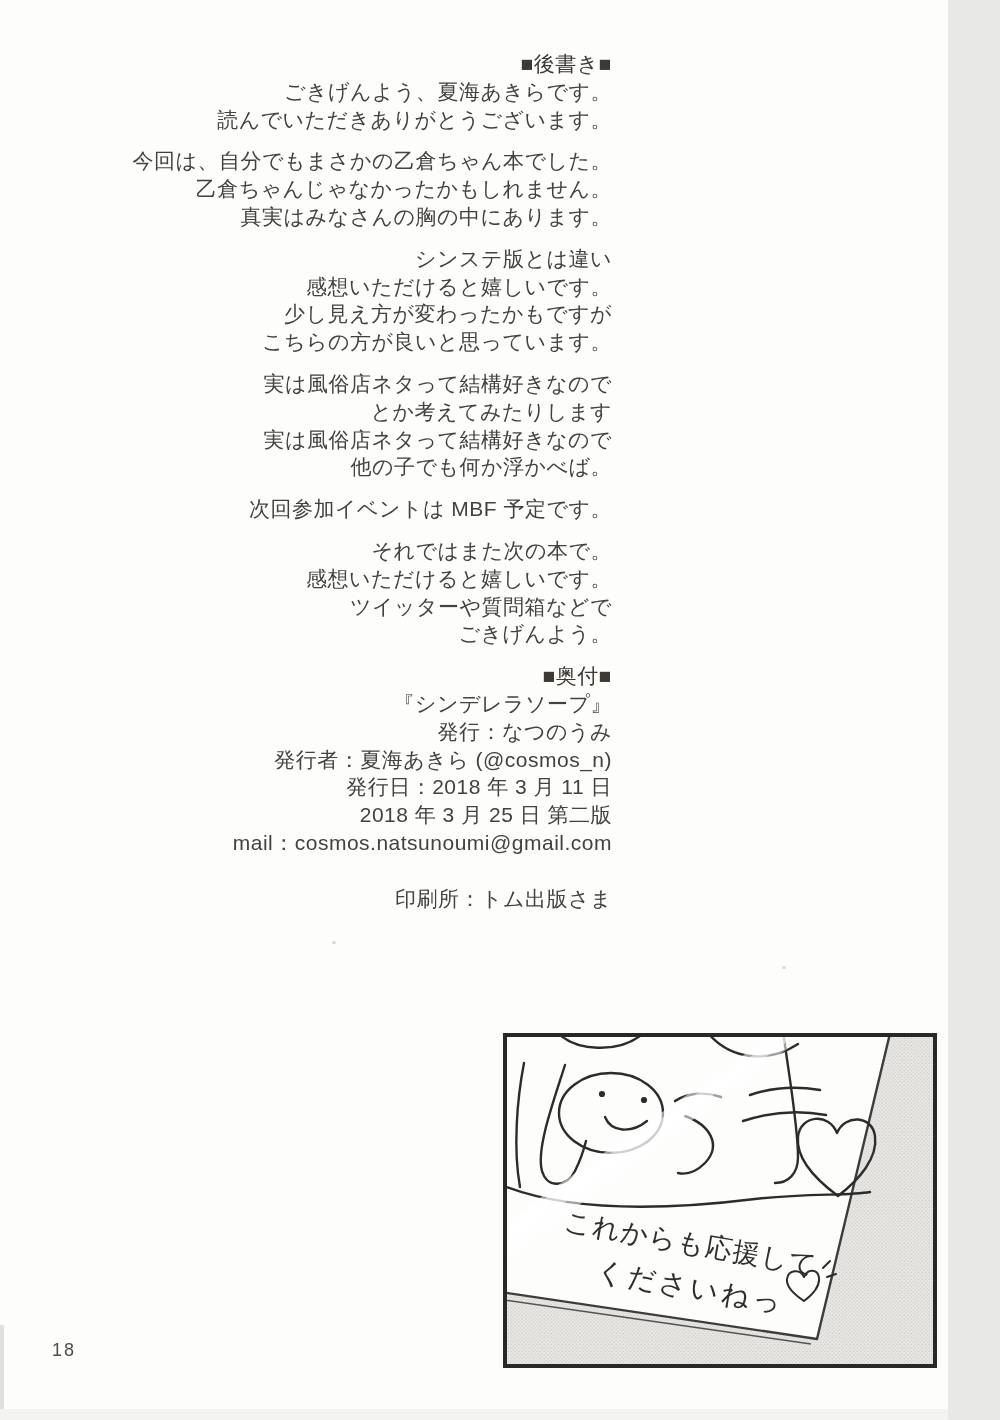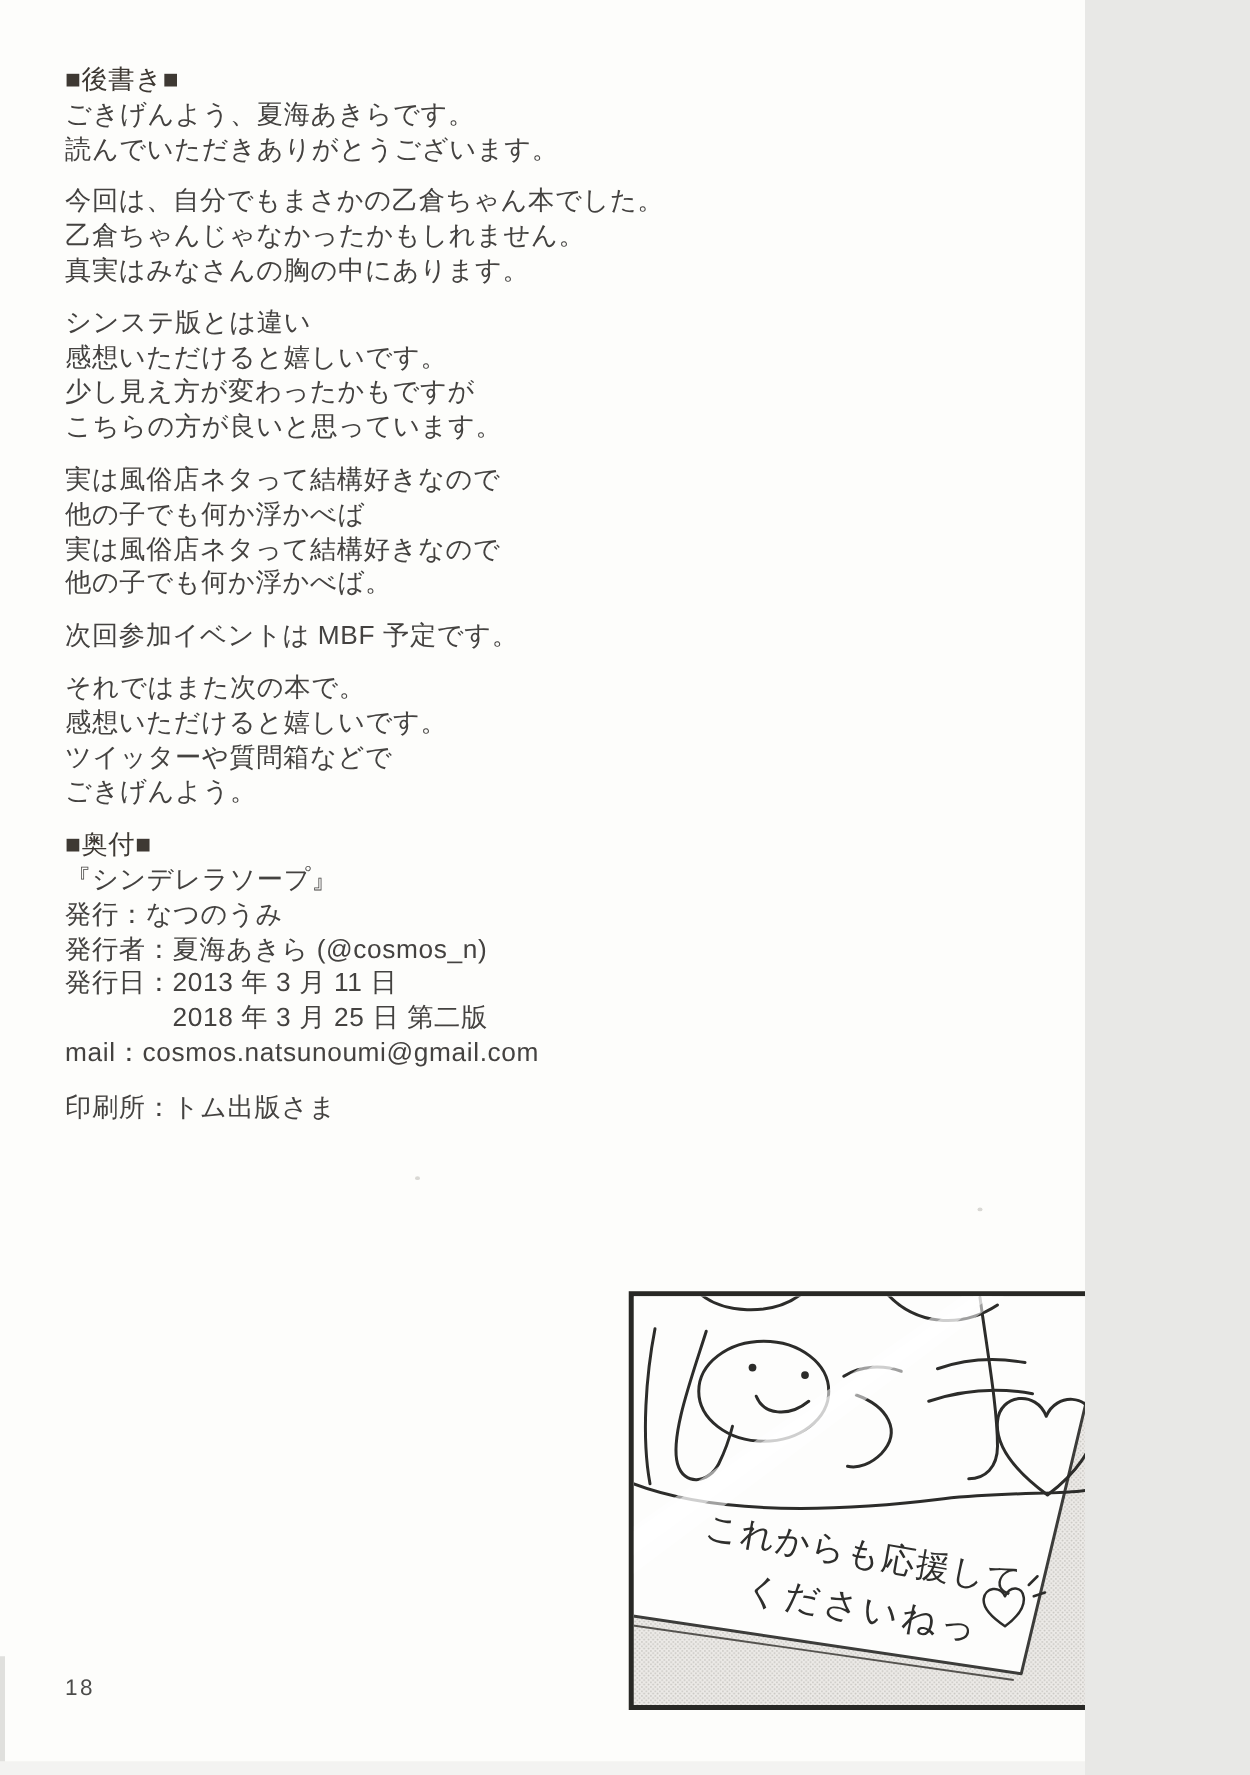--- a/index.html
+++ b/index.html
@@ -3,44 +3,45 @@
 <meta charset="utf-8">
 <style>
   html,body{margin:0;padding:0;}
   body{
     width:1000px;height:1420px;
     background:#e8e8e6;
     font-family:"Liberation Sans","DejaVu Sans",sans-serif;
   }
   .page{
     position:relative;
-    width:868px;height:1420px;
+    width:948px;height:1420px;
     background:#fdfdfb;
     overflow:hidden;
     color:#44423f;
+    text-align:right;
   }
   
   .scan-edge-left{
     position:absolute;left:0;top:1325px;width:4px;height:95px;
     background:#c9c8c4;opacity:.55;
   }
   .scan-strip-bottom{
     position:absolute;left:0;top:1409px;width:1000px;height:11px;
     background:#f3f3f1;
   }
   .text-column{
     position:absolute;left:52px;top:50px;width:560px;
     font-size:21px;line-height:27.8px;letter-spacing:.5px;
     color:#444240;
   }
   .para{margin:0 0 14px 0;}
   .line{min-height:27.8px;white-space:pre;}
   .heading-line{color:#3e3933;}
   .indent-date{padding-left:86px;}
-  .printer-line{margin-top:16px;}
+  .printer-line{margin-top:28px;}
   .page-number{
     position:absolute;left:52px;top:1340px;
     font-size:18px;color:#4c4c4a;letter-spacing:2px;
   }
   .illustration-box{
     position:absolute;left:503px;top:1033px;
     width:426px;height:327px;
     border:4px solid #282825;
     background:#ebe9e6;
     overflow:hidden;
@@ -72,41 +73,41 @@
         <div class="line">真実はみなさんの胸の中にあります。</div>
       </div>
       <div class="para">
         <div class="line">シンステ版とは違い</div>
         <div class="line">感想いただけると嬉しいです。</div>
         <div class="line">少し見え方が変わったかもですが</div>
         <div class="line">こちらの方が良いと思っています。</div>
       </div>
       <div class="para">
         <div class="line">実は風俗店ネタって結構好きなので</div>
-        <div class="line">他の子でも何か浮かべば</div>
+        <div class="line">とか考えてみたりします</div>
         <div class="line">実は風俗店ネタって結構好きなので</div>
         <div class="line">他の子でも何か浮かべば。</div>
       </div>
       <div class="para">
         <div class="line">次回参加イベントは MBF 予定です。</div>
       </div>
       <div class="para">
         <div class="line">それではまた次の本で。</div>
         <div class="line">感想いただけると嬉しいです。</div>
         <div class="line">ツイッターや質問箱などで</div>
         <div class="line">ごきげんよう。</div>
       </div>
     </section>
 
     <section>
       <div class="line heading-line">■奥付■</div>
       <div class="line">『シンデレラソープ』</div>
       <div class="line">発行：なつのうみ</div>
       <div class="line">発行者：夏海あきら (@cosmos_n)</div>
-      <div class="line">発行日：2013 年 3 月 11 日</div>
+      <div class="line">発行日：2018 年 3 月 11 日</div>
       <div class="line indent-date">2018 年 3 月 25 日 第二版</div>
       <div class="line">mail：cosmos.natsunoumi@gmail.com</div>
       <div class="line printer-line">印刷所：トム出版さま</div>
     </section>
 
   </div>
 
   <div class="illustration-box">
     <svg width="426" height="327" viewBox="0 0 426 327">
       <defs>

